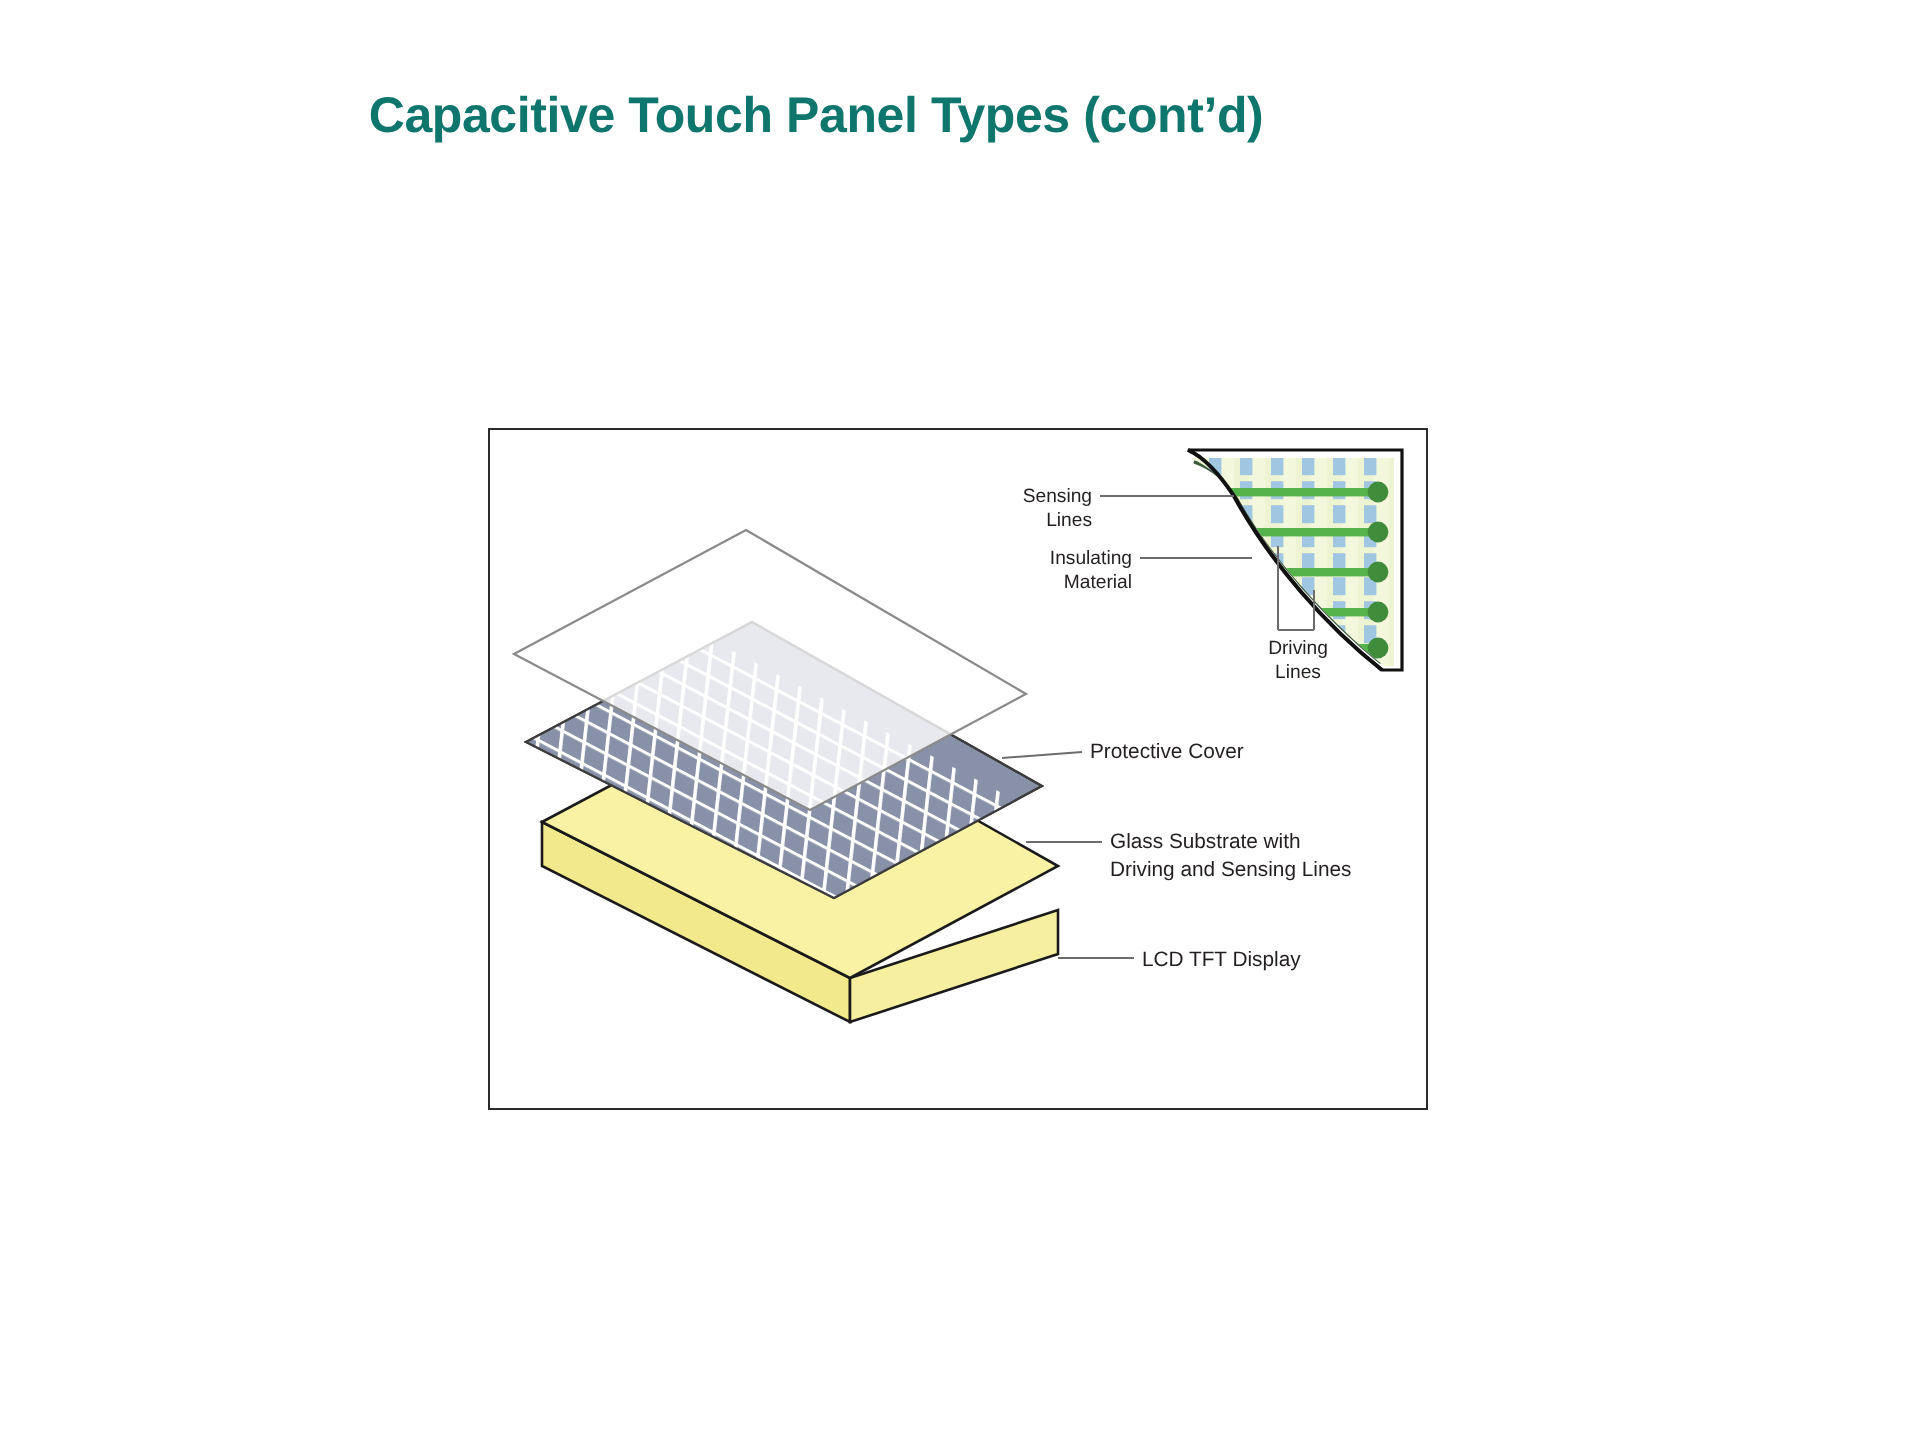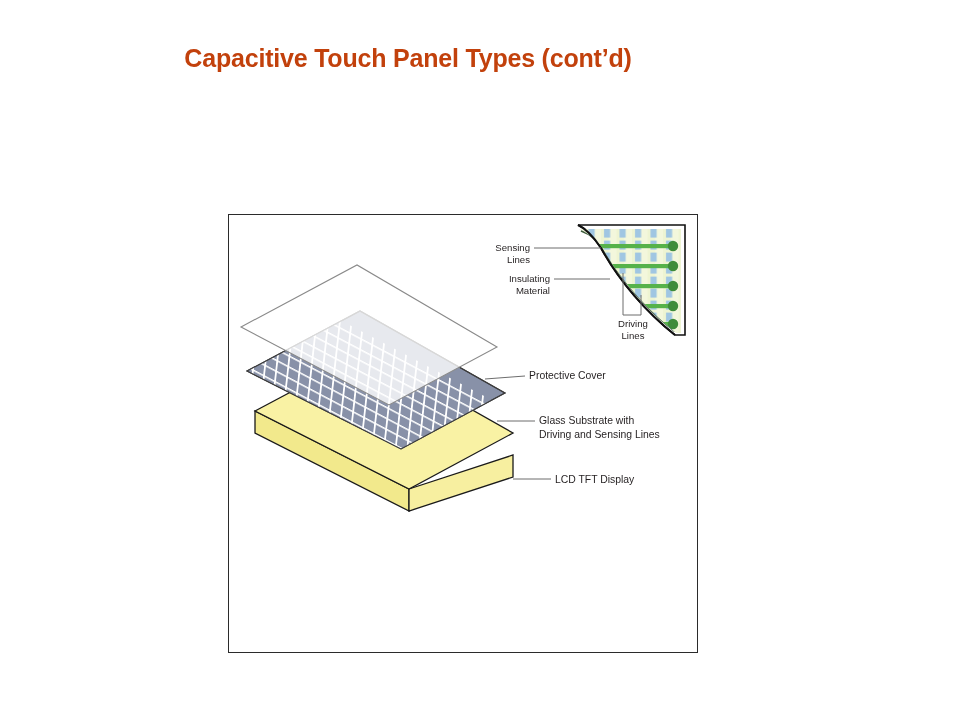--- a/index.html
+++ b/index.html
@@ -24,29 +24,29 @@
   }
   #slide-title {
     position: absolute;
     left: 0;
     top: 44px;
     width: 816px;
     text-align: center;
     font-size: 25px;
     font-weight: bold;
     letter-spacing: -0.2px;
-    color: #c2410c;
+    color: #0f766e;
     font-family: "Liberation Sans", sans-serif;
   }
   #figure-frame {
     position: absolute;
-    left: 228px;
+    left: 244px;
     top: 214px;
     width: 470px;
-    height: 439px;
+    height: 341px;
     border: 1.4px solid #2b2b2b;
     background: #ffffff;
     box-sizing: border-box;
   }
   #figure-svg {
     position: absolute;
     left: 0; top: 0;
   }
   .fig-label {
     font-family: "Liberation Sans", sans-serif;

